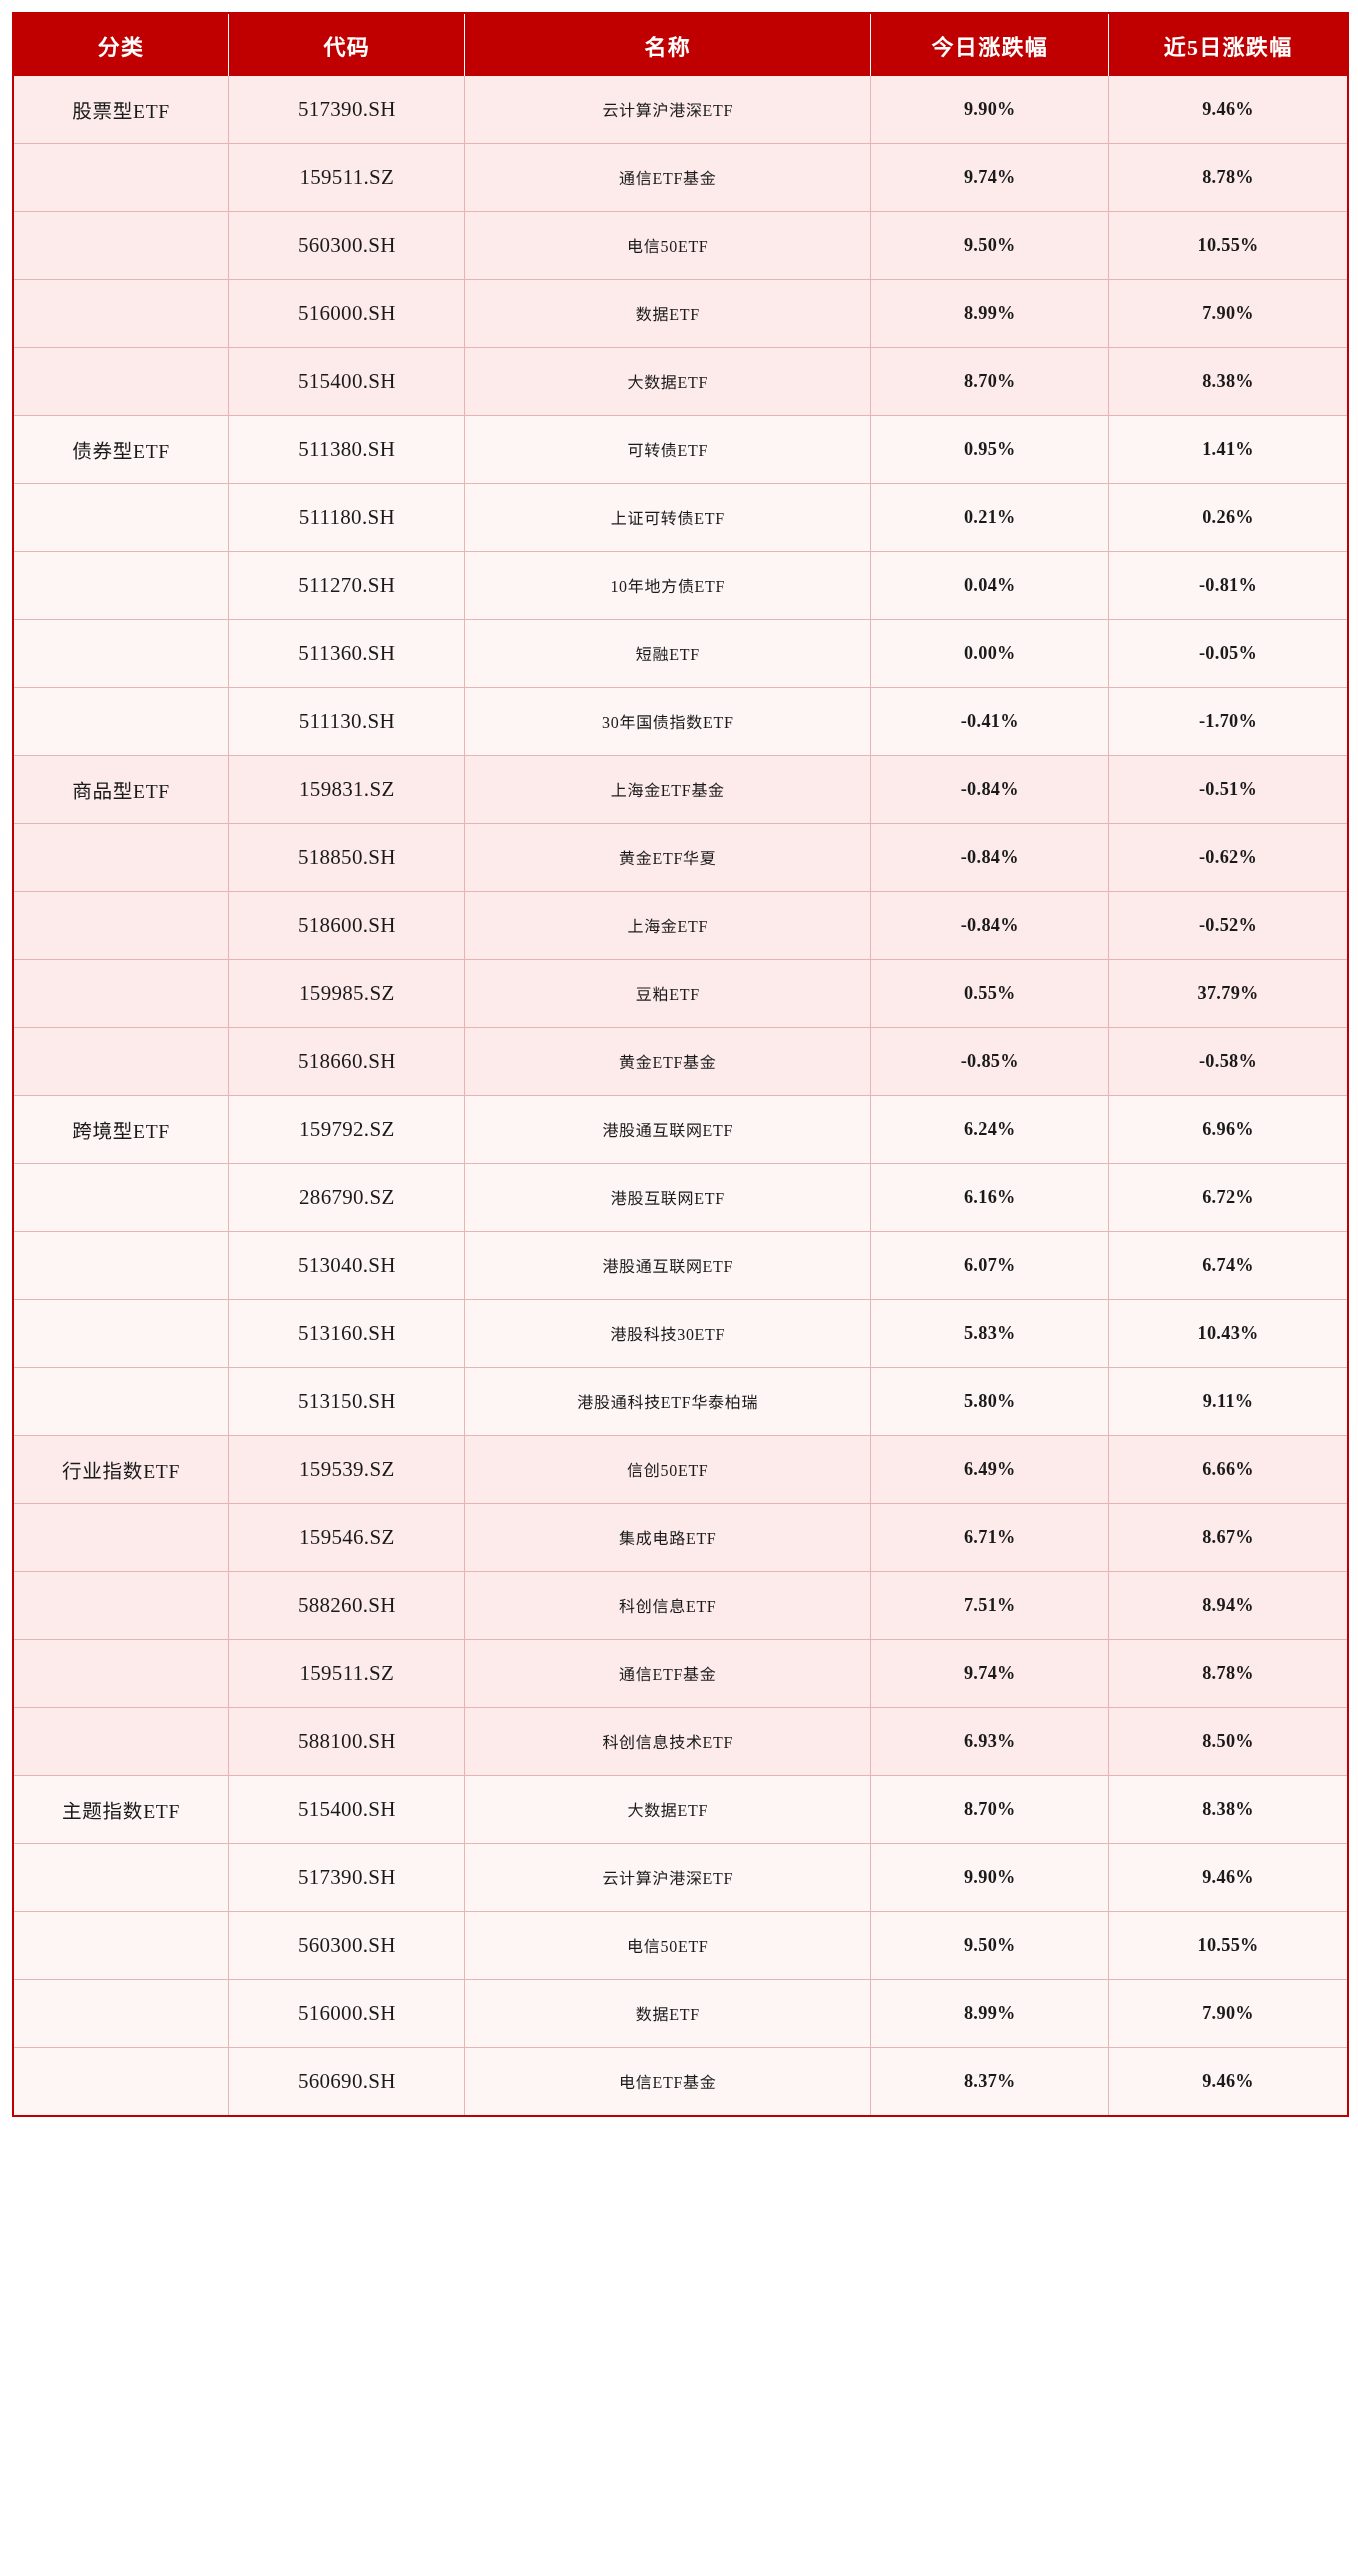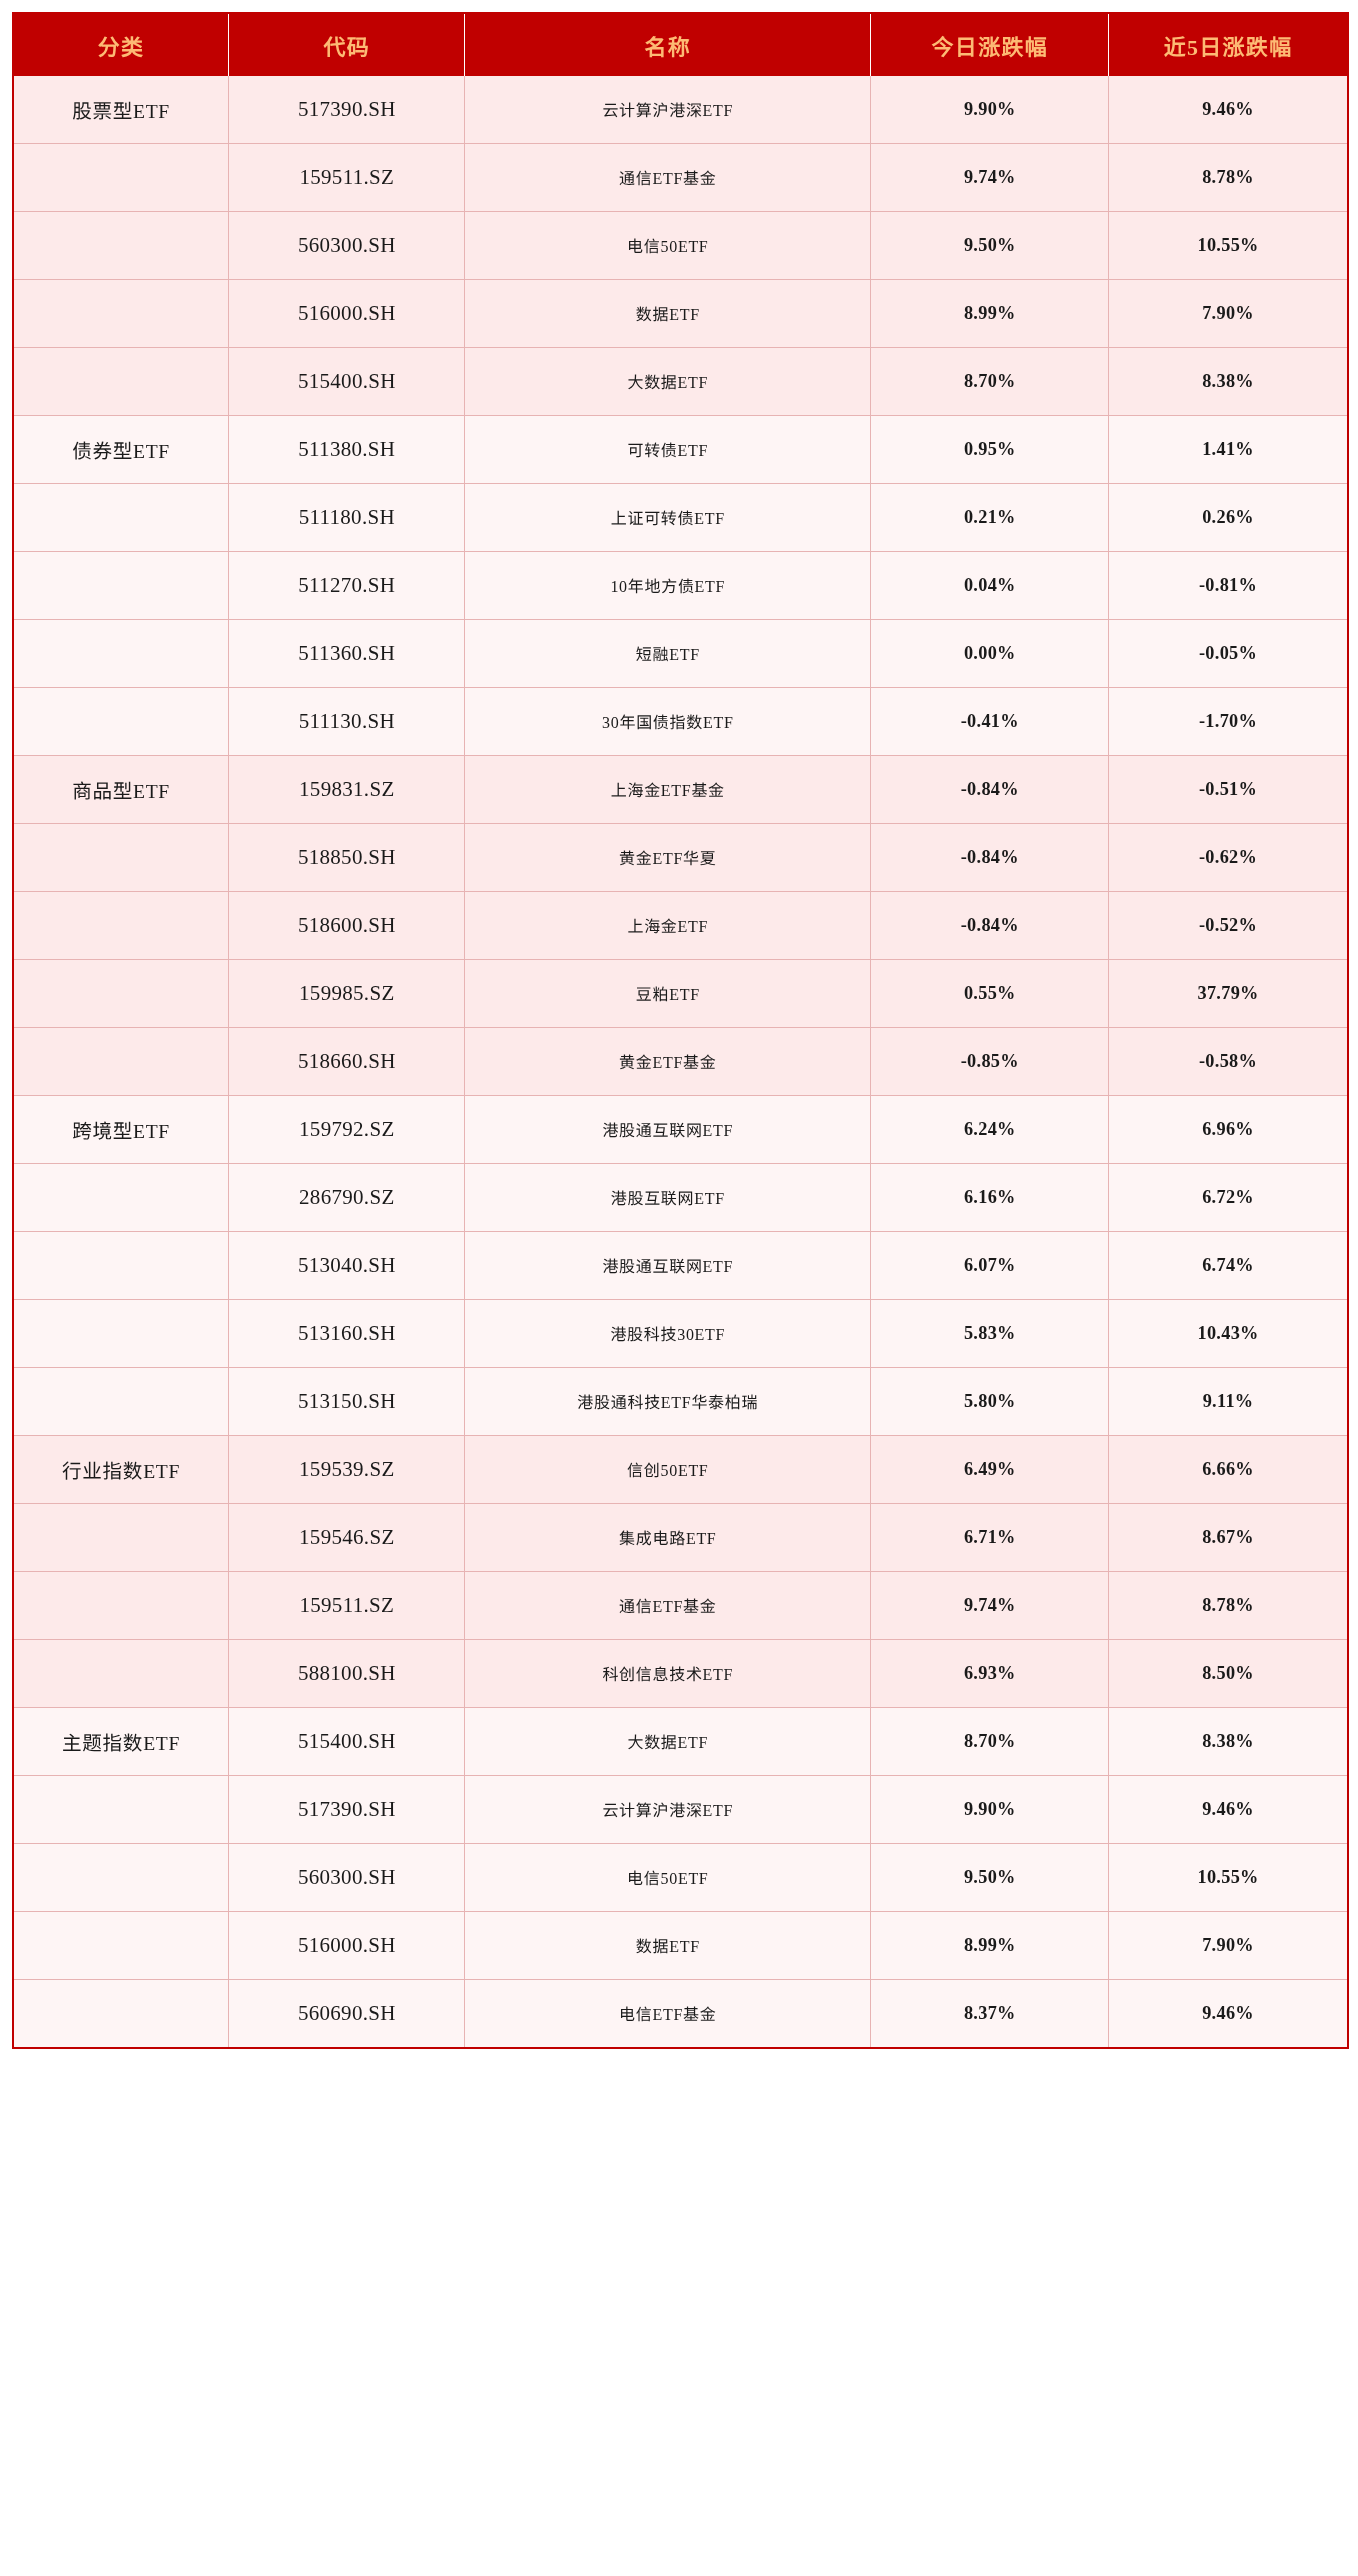--- a/index.html
+++ b/index.html
@@ -24,21 +24,21 @@
     border: 2px solid #c00000;
   }
   table.etf col.c-cat   { width: 216px; }
   table.etf col.c-code  { width: 236px; }
   table.etf col.c-name  { width: 406px; }
   table.etf col.c-today { width: 238px; }
   table.etf col.c-five  { width: 239px; }
 
   thead th {
     background: #c00000;
-    color: #fdba74;
+    color: #ffffff;
     font-size: 22px;
     font-weight: 700;
     height: 60px;
     text-align: center;
     vertical-align: middle;
     border-right: 1.3px solid #ffffff;
     letter-spacing: 1.3px;
   }
   thead th:last-child { border-right: none; }
 
@@ -239,20 +239,27 @@
         </tr>
         <tr class="band-a">
           <td class="cat"></td>
           <td class="code">159546.SZ</td>
           <td class="name">集成电路ETF</td>
           <td class="num">6.71%</td>
           <td class="num">8.67%</td>
         </tr>
         <tr class="band-a">
           <td class="cat"></td>
+          <td class="code">588260.SH</td>
+          <td class="name">科创信息ETF</td>
+          <td class="num">7.51%</td>
+          <td class="num">8.94%</td>
+        </tr>
+        <tr class="band-a">
+          <td class="cat"></td>
           <td class="code">159511.SZ</td>
           <td class="name">通信ETF基金</td>
           <td class="num">9.74%</td>
           <td class="num">8.78%</td>
         </tr>
         <tr class="band-a">
           <td class="cat"></td>
           <td class="code">588100.SH</td>
           <td class="name">科创信息技术ETF</td>
           <td class="num">6.93%</td>

